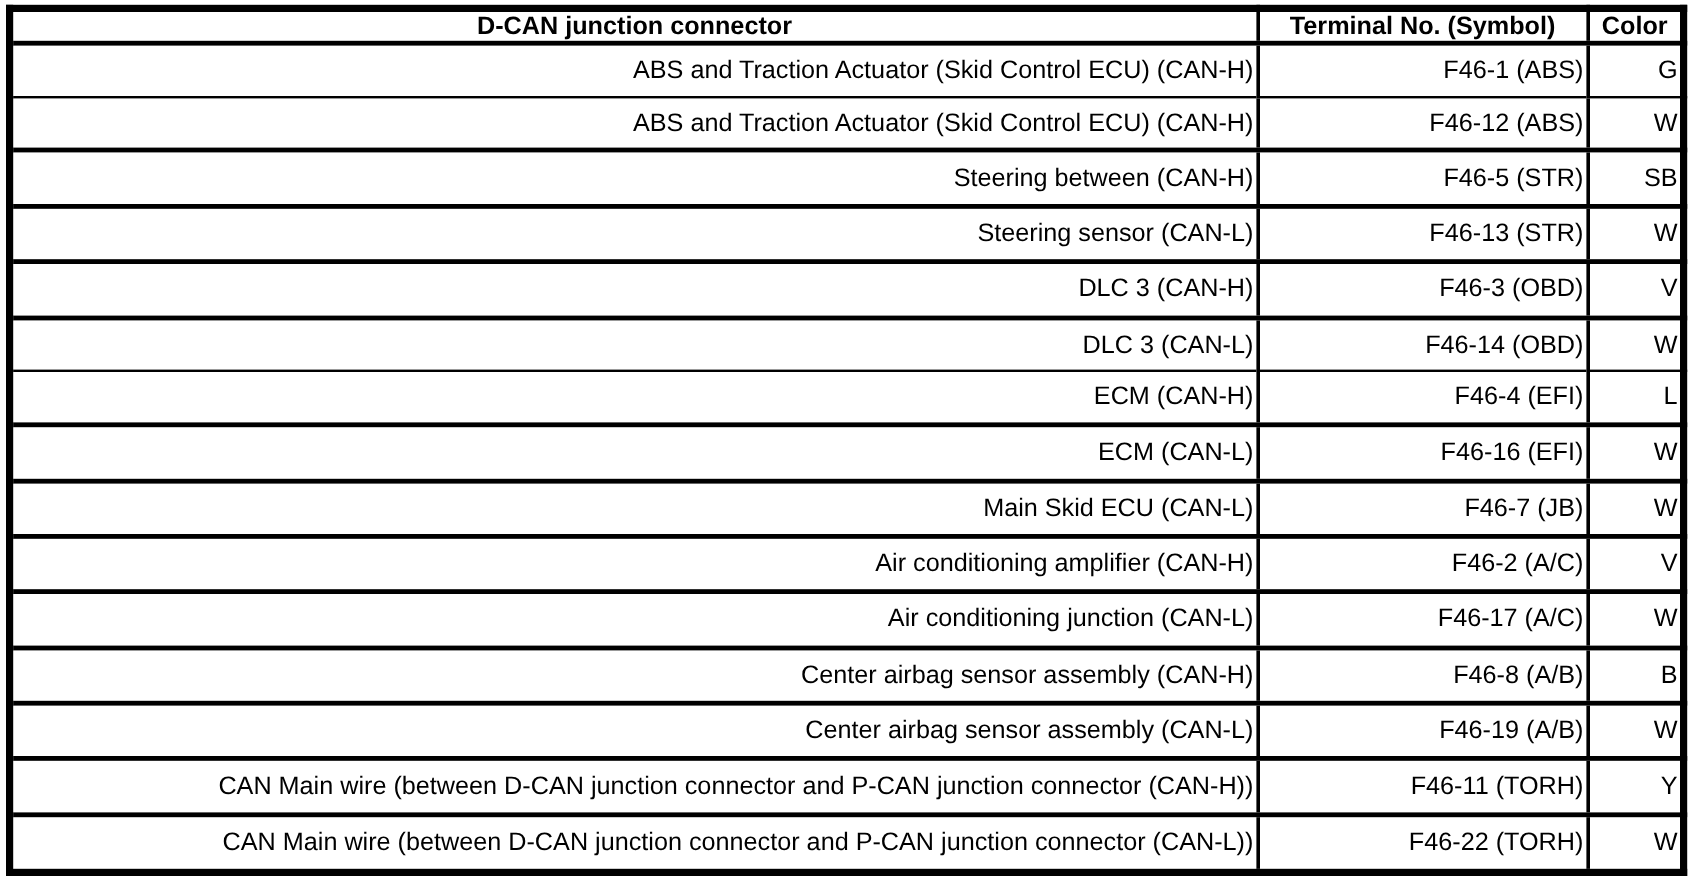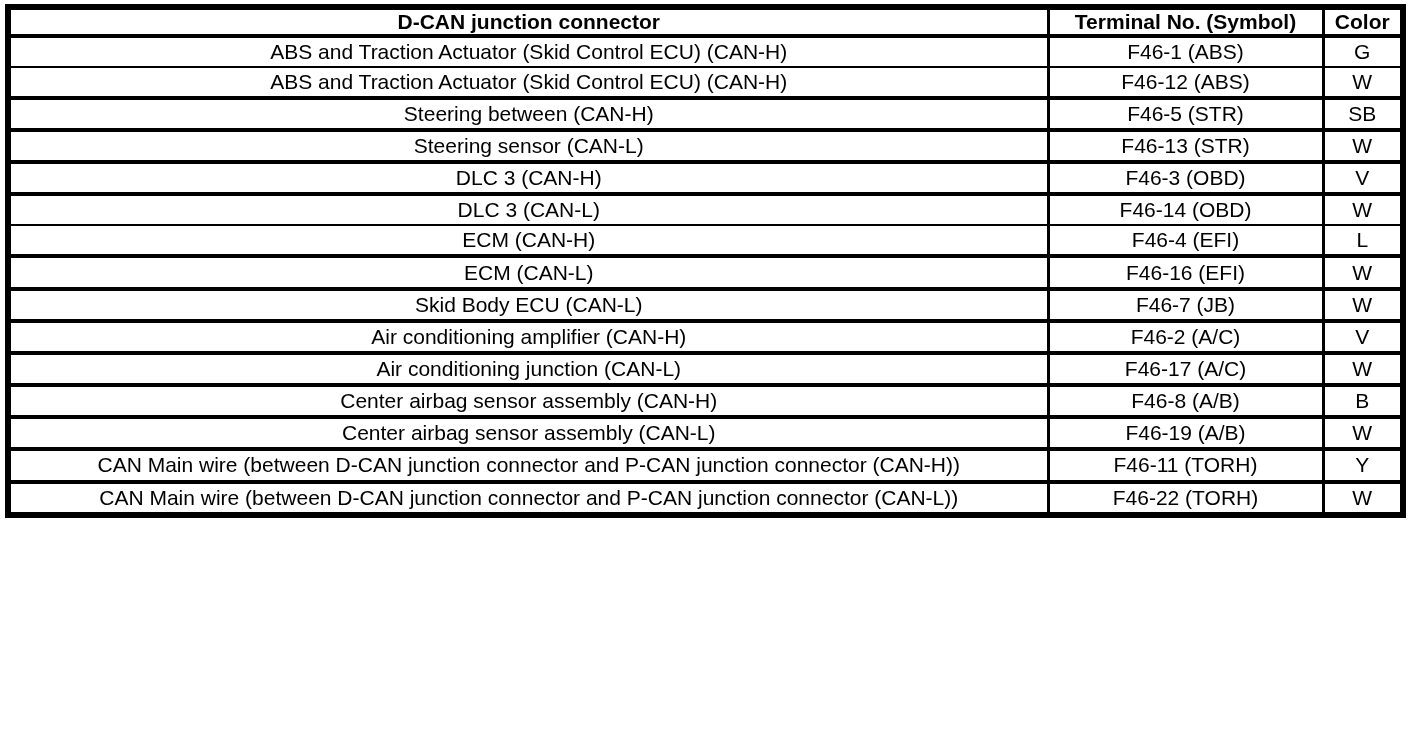--- a/index.html
+++ b/index.html
@@ -15,21 +15,21 @@
     position: relative;
     width: 1408px;
     height: 734px;
     background: #ffffff;
   }
   table.pinout {
     position: absolute;
     left: 5px;
     top: 4px;
     width: 1395px;
-    height: 514px;
+    height: 726px;
     border-collapse: collapse;
     table-layout: fixed;
     box-sizing: border-box;
     border: 6px solid #000000;
     background: #ffffff;
     color: #000000;
   }
   col.c1 { width: 1040px; }
   col.c2 { width: 275px; }
   col.c3 { width: 80px; }
@@ -43,20 +43,21 @@
     white-space: nowrap;
   }
   thead th {
     font-size: 21px;
     font-weight: bold;
     border-top: none;
   }
   tbody td {
     font-size: 21px;
     font-weight: normal;
+    text-align: right;
   }
   
   tbody tr:nth-child(2) td,
   tbody tr:nth-child(7) td { border-top-width: 2px; }
 </style>
 </head>
 <body>
 
 <div class="page">
   <table class="pinout">
@@ -107,21 +108,21 @@
         <td>ECM (CAN-H)</td>
         <td>F46-4 (EFI)</td>
         <td>L</td>
       </tr>
       <tr>
         <td>ECM (CAN-L)</td>
         <td>F46-16 (EFI)</td>
         <td>W</td>
       </tr>
       <tr>
-        <td>Skid Body ECU (CAN-L)</td>
+        <td>Main Skid ECU (CAN-L)</td>
         <td>F46-7 (JB)</td>
         <td>W</td>
       </tr>
       <tr>
         <td>Air conditioning amplifier (CAN-H)</td>
         <td>F46-2 (A/C)</td>
         <td>V</td>
       </tr>
       <tr>
         <td>Air conditioning junction (CAN-L)</td>

